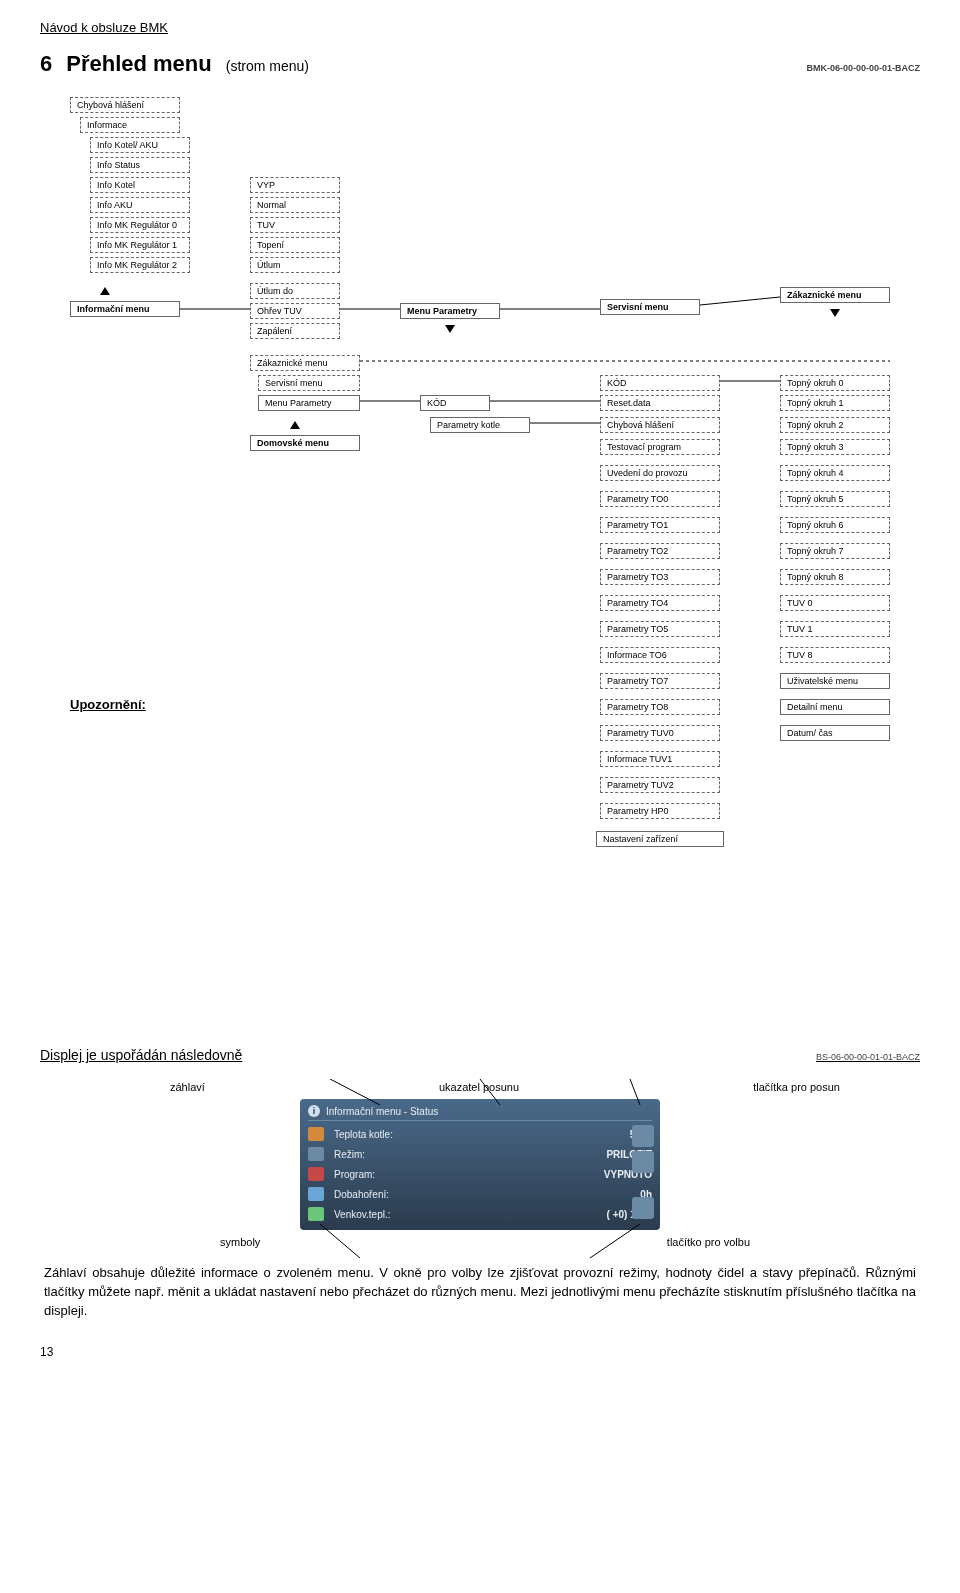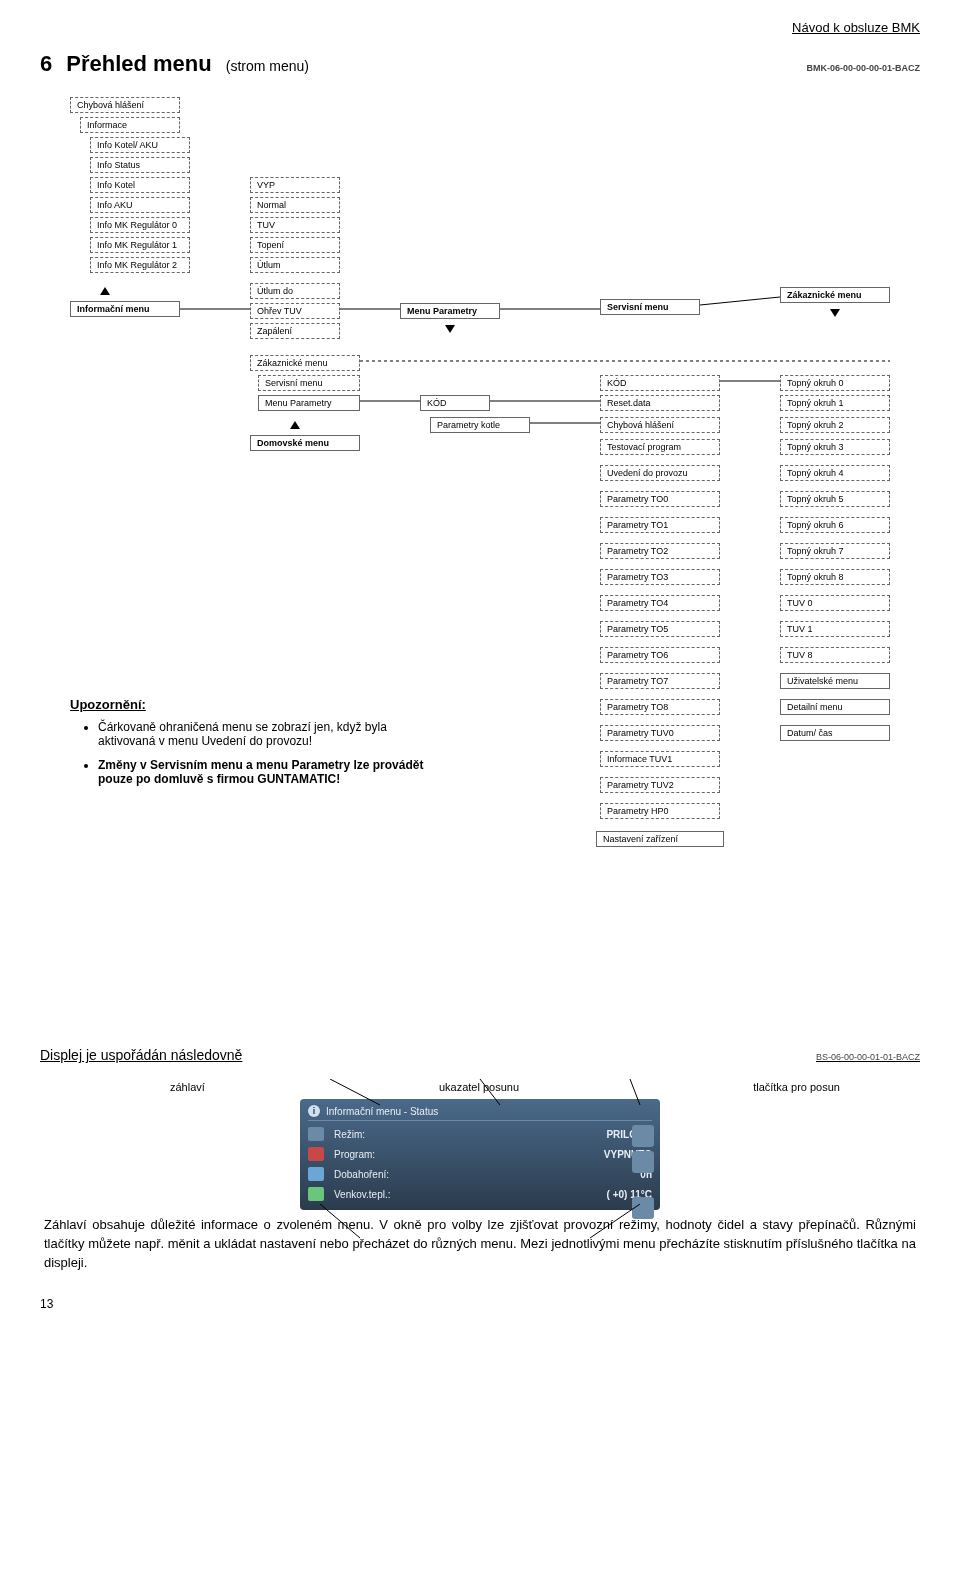--- a/index.html
+++ b/index.html
@@ -10,21 +10,21 @@
     font-size: 10px;
     background: #fff;
     color: #000;
     width: 960px;
   }
   .page {
     padding: 20px 40px 40px 40px;
     position: relative;
   }
   .header-right {
-    text-align: right;
+    text-align: left;
     text-decoration: underline;
     font-size: 13px;
     margin-bottom: 16px;
   }
   .section-title {
     font-size: 22px;
     font-weight: bold;
     margin-bottom: 6px;
     display: flex;
     align-items: baseline;
@@ -209,21 +209,21 @@
     <div class="box" style="left:560px; top:308px; width:120px">Reset.data</div>
     <div class="box" style="left:560px; top:330px; width:120px">Chybová hlášení</div>
     <div class="box" style="left:560px; top:352px; width:120px">Testovací program</div>
     <div class="box" style="left:560px; top:378px; width:120px">Uvedení do provozu</div>
     <div class="box" style="left:560px; top:404px; width:120px">Parametry TO0</div>
     <div class="box" style="left:560px; top:430px; width:120px">Parametry TO1</div>
     <div class="box" style="left:560px; top:456px; width:120px">Parametry TO2</div>
     <div class="box" style="left:560px; top:482px; width:120px">Parametry TO3</div>
     <div class="box" style="left:560px; top:508px; width:120px">Parametry TO4</div>
     <div class="box" style="left:560px; top:534px; width:120px">Parametry TO5</div>
-    <div class="box" style="left:560px; top:560px; width:120px">Parametry TO6</div>
+    <div class="box" style="left:560px; top:560px; width:120px">Informace TO6</div>
     <div class="box" style="left:560px; top:586px; width:120px">Parametry TO7</div>
     <div class="box" style="left:560px; top:612px; width:120px">Parametry TO8</div>
     <div class="box" style="left:560px; top:638px; width:120px">Parametry TUV0</div>
     <div class="box" style="left:560px; top:664px; width:120px">Informace TUV1</div>
     <div class="box" style="left:560px; top:690px; width:120px">Parametry TUV2</div>
     <div class="box" style="left:560px; top:716px; width:120px">Parametry HP0</div>
     <div class="box solid" style="left:556px; top:744px; width:128px">Nastavení zařízení</div>
 
     <div class="box" style="left:740px; top:288px; width:110px">Topný okruh 0</div>
     <div class="box" style="left:740px; top:308px; width:110px">Topný okruh 1</div>
@@ -251,24 +251,20 @@
         <line x1="450" y1="314" x2="560" y2="314"></line>
         <line x1="490" y1="336" x2="560" y2="336"></line>
         <line x1="680" y1="294" x2="740" y2="294"></line>
 
         <line x1="320" y1="274" x2="850" y2="274" stroke-dasharray="3,3"></line>
       </g>
     </svg>
 
     <div class="notice">
       <h4>Upozornění:</h4>
-      <ul>
-        <li>Čárkovaně ohraničená menu se zobrazí jen, když byla aktivovaná v menu Uvedení do provozu!</li>
-        <li class="bold">Změny v Servisním menu a menu Parametry lze provádět pouze po domluvě s firmou GUNTAMATIC!</li>
-      </ul>
     </div>
 
   </div>
 
   <div class="display-section">
     <div class="display-heading">
       <span>Displej je uspořádán následovně</span>
       <span class="doc-code" style="text-decoration:none">BS-06-00-00-01-01-BACZ</span>
     </div>
 
@@ -285,20 +281,25 @@
           <line x1="180" y1="0" x2="200" y2="26"></line>
           <line x1="330" y1="0" x2="340" y2="26"></line>
         </g>
       </svg>
       <div class="screenshot">
         <div class="sc-header">
           <span class="info-icon">i</span>
           <span>Informační menu - Status</span>
         </div>
         <div class="sc-row">
+          <span class="sc-icon orange"></span>
+          <span class="sc-label">Teplota kotle:</span>
+          <span class="sc-val">50°C</span>
+        </div>
+        <div class="sc-row">
           <span class="sc-icon"></span>
           <span class="sc-label">Režim:</span>
           <span class="sc-val">PRILOZIT</span>
         </div>
         <div class="sc-row">
           <span class="sc-icon red"></span>
           <span class="sc-label">Program:</span>
           <span class="sc-val">VYPNUTO</span>
         </div>
         <div class="sc-row">
@@ -318,18 +319,22 @@
         </div>
       </div>
       <svg width="360" height="40" style="position:absolute; bottom:-34px; left:0">
         <g stroke="#000" stroke-width="1">
           <line x1="20" y1="0" x2="60" y2="34"></line>
           <line x1="340" y1="0" x2="290" y2="34"></line>
         </g>
       </svg>
     </div>
 
+    <div class="display-labels2">
+      <span>symboly</span>
+      <span>tlačítko pro volbu</span>
+    </div>
 
     <p class="body-text">Záhlaví obsahuje důležité informace o zvoleném menu. V okně pro volby lze zjišťovat provozní režimy, hodnoty čidel a stavy přepínačů. Různými tlačítky můžete např. měnit a ukládat nastavení nebo přecházet do různých menu. Mezi jednotlivými menu přecházíte stisknutím příslušného tlačítka na displeji.</p>
   </div>
 
   <div class="page-num">13</div>
 </div>
 
 </body></html>

